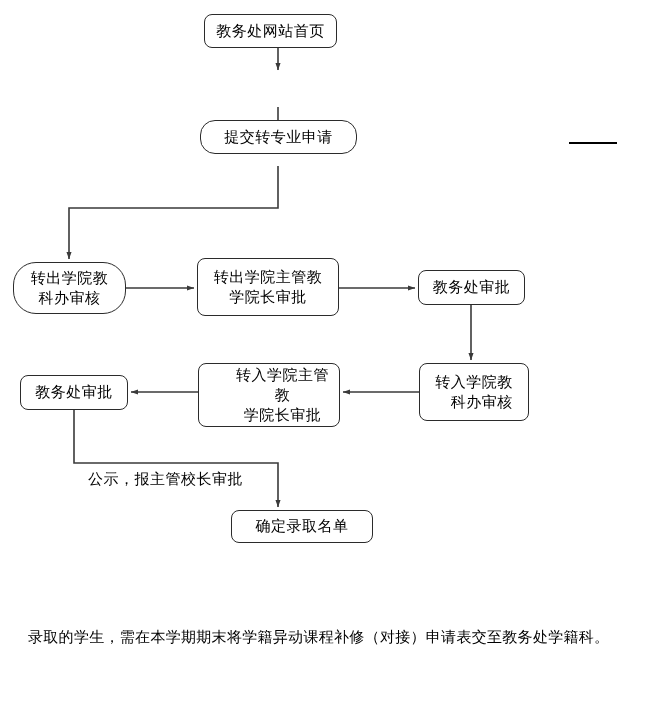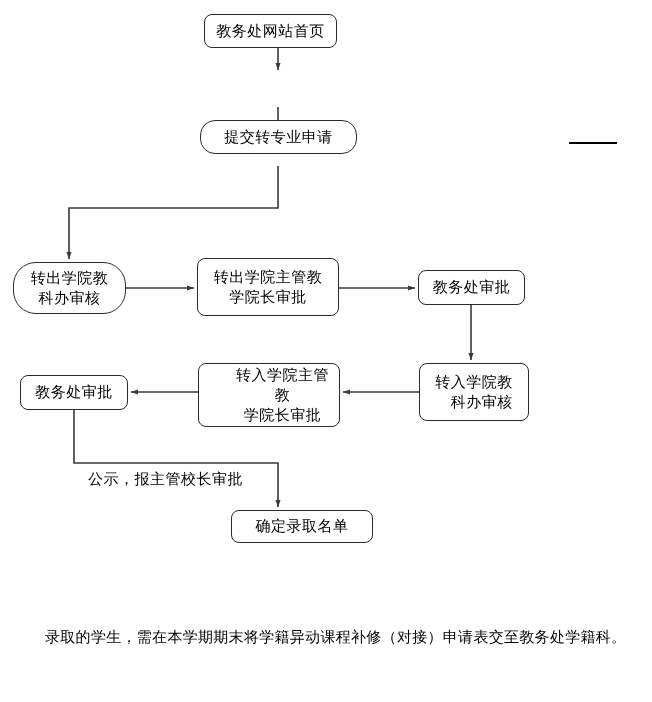--- a/index.html
+++ b/index.html
@@ -115,15 +115,15 @@
 学院长审批</div>
 
   <div class="node" style="left:20px;top:375px;width:108px;height:35px;">教务处审批</div>
 
   <div class="node" style="left:208px;top:510px;width:142px;height:33px;margin-left:23px;">确定录取名单</div>
 
   <div class="edge-label" style="left:88px;top:470px;">公示，报主管校长审批</div>
 
   <div class="stray-rule" style="left:569px;top:142px;width:48px;height:2px;"></div>
 
-  <div class="caption" style="left:45px;top:628px;">录取的学生，需在本学期期末将学籍异动课程补修（对接）申请表交至教务处学籍科。</div>
+  <div class="caption" style="left:28px;top:628px;">录取的学生，需在本学期期末将学籍异动课程补修（对接）申请表交至教务处学籍科。</div>
 
 </div>
 
 </body></html>

